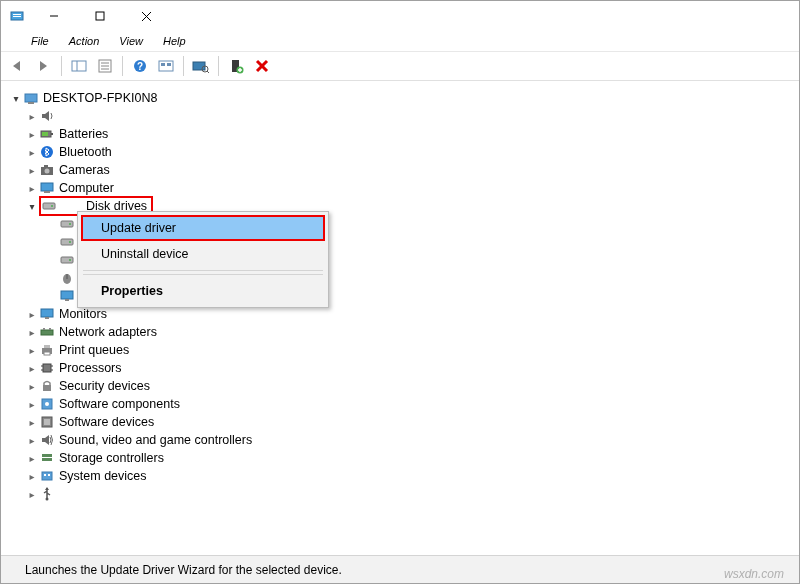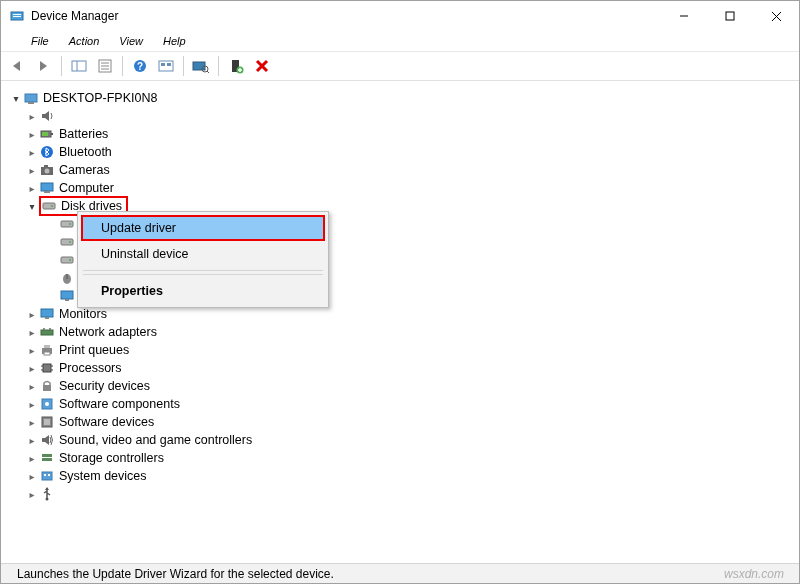--- a/index.html
+++ b/index.html
@@ -22,38 +22,37 @@
 .row .label {}
 .level0 { padding-left:4px; }
 .level1 { padding-left:20px; }
 .level2 { padding-left:40px; }
 .red-box { border:2px solid #e00; }
 .context-menu { position:absolute; left:76px; top:130px; width:252px; background:#f2f2f2; border:1px solid #bcbcbc; box-shadow:2px 2px 4px rgba(0,0,0,.25); padding:3px; z-index:10; }
 .context-menu .mitem { height:26px; display:flex; align-items:center; padding-left:20px; font-size:12.5px; }
 .context-menu .mitem.hl { background:#90c8f6; border:2px solid #e00; padding-left:18px; height:26px; }
 .context-menu .msep { height:1px; background:#d4d4d4; margin:3px 2px; }
 .context-menu .mitem.bold { font-weight:700; }
-.statusbar { height:20px; border-top:1px solid #d4d4d4; font-size:12px; display:flex; align-items:center; padding:0 16px; background:#f2f2f2; }
+.statusbar { height:28px; border-top:1px solid #d4d4d4; font-size:12px; display:flex; align-items:center; padding:0 24px; background:#f2f2f2; }
 .watermark { position:absolute; bottom:3px; right:16px; font-size:12px; color:#b0b0b0; z-index:20;font-style:italic; }
 svg { display:block; }
 </style>
 </head>
 <body>
 
 <div class="window">
 
   <div class="titlebar">
     <span class="ticon">
       <svg width="14" height="14" viewBox="0 0 14 14">
           <rect x="1" y="3" width="12" height="8" fill="#4aa3df" stroke="#2c6ca0"></rect>
           <rect x="3" y="5" width="8" height="1" fill="#fff"></rect>
           <rect x="3" y="7" width="8" height="1" fill="#fff"></rect>
         </svg>
     </span>
-    <span class="title">Device Manager</span>
     <div class="winbtn">
         <svg width="10" height="10">
           <line x1="1" y1="5" x2="9" y2="5" stroke="#000"></line>
         </svg>
       </div>
     <div class="winbtn">
         <svg width="10" height="10">
           <rect x="1" y="1" width="8" height="8" fill="none" stroke="#000"></rect>
         </svg>
       </div>
@@ -194,21 +193,21 @@
         <span class="ricon">
           <svg width="16" height="16">
             <rect x="2" y="3" width="12" height="8" fill="#4a9dd8" stroke="#2d6ea0"></rect>
             <rect x="5" y="11" width="6" height="2" fill="#888"></rect>
           </svg>
         </span>
         <span class="label">Computer</span>
       </div>
       <div class="row level1">
         <span class="arrow down">▾</span>
-        <span class="red-box" style="display:flex;align-items:center;padding:0 4px 0 0;">
+        <span class="red-box" style="display:flex;align-items:center;padding:0 4px 0 0;gap:25px;">
           <span class="ricon">
             <svg width="16" height="16">
               <rect x="2" y="5" width="12" height="6" rx="1" fill="#b5b5b5" stroke="#777"></rect>
               <circle cx="11" cy="8" r="1" fill="#4caf50"></circle>
             </svg>
           </span>
           <span class="label">Disk drives</span>
         </span>
       </div>
       <div class="row level2">

